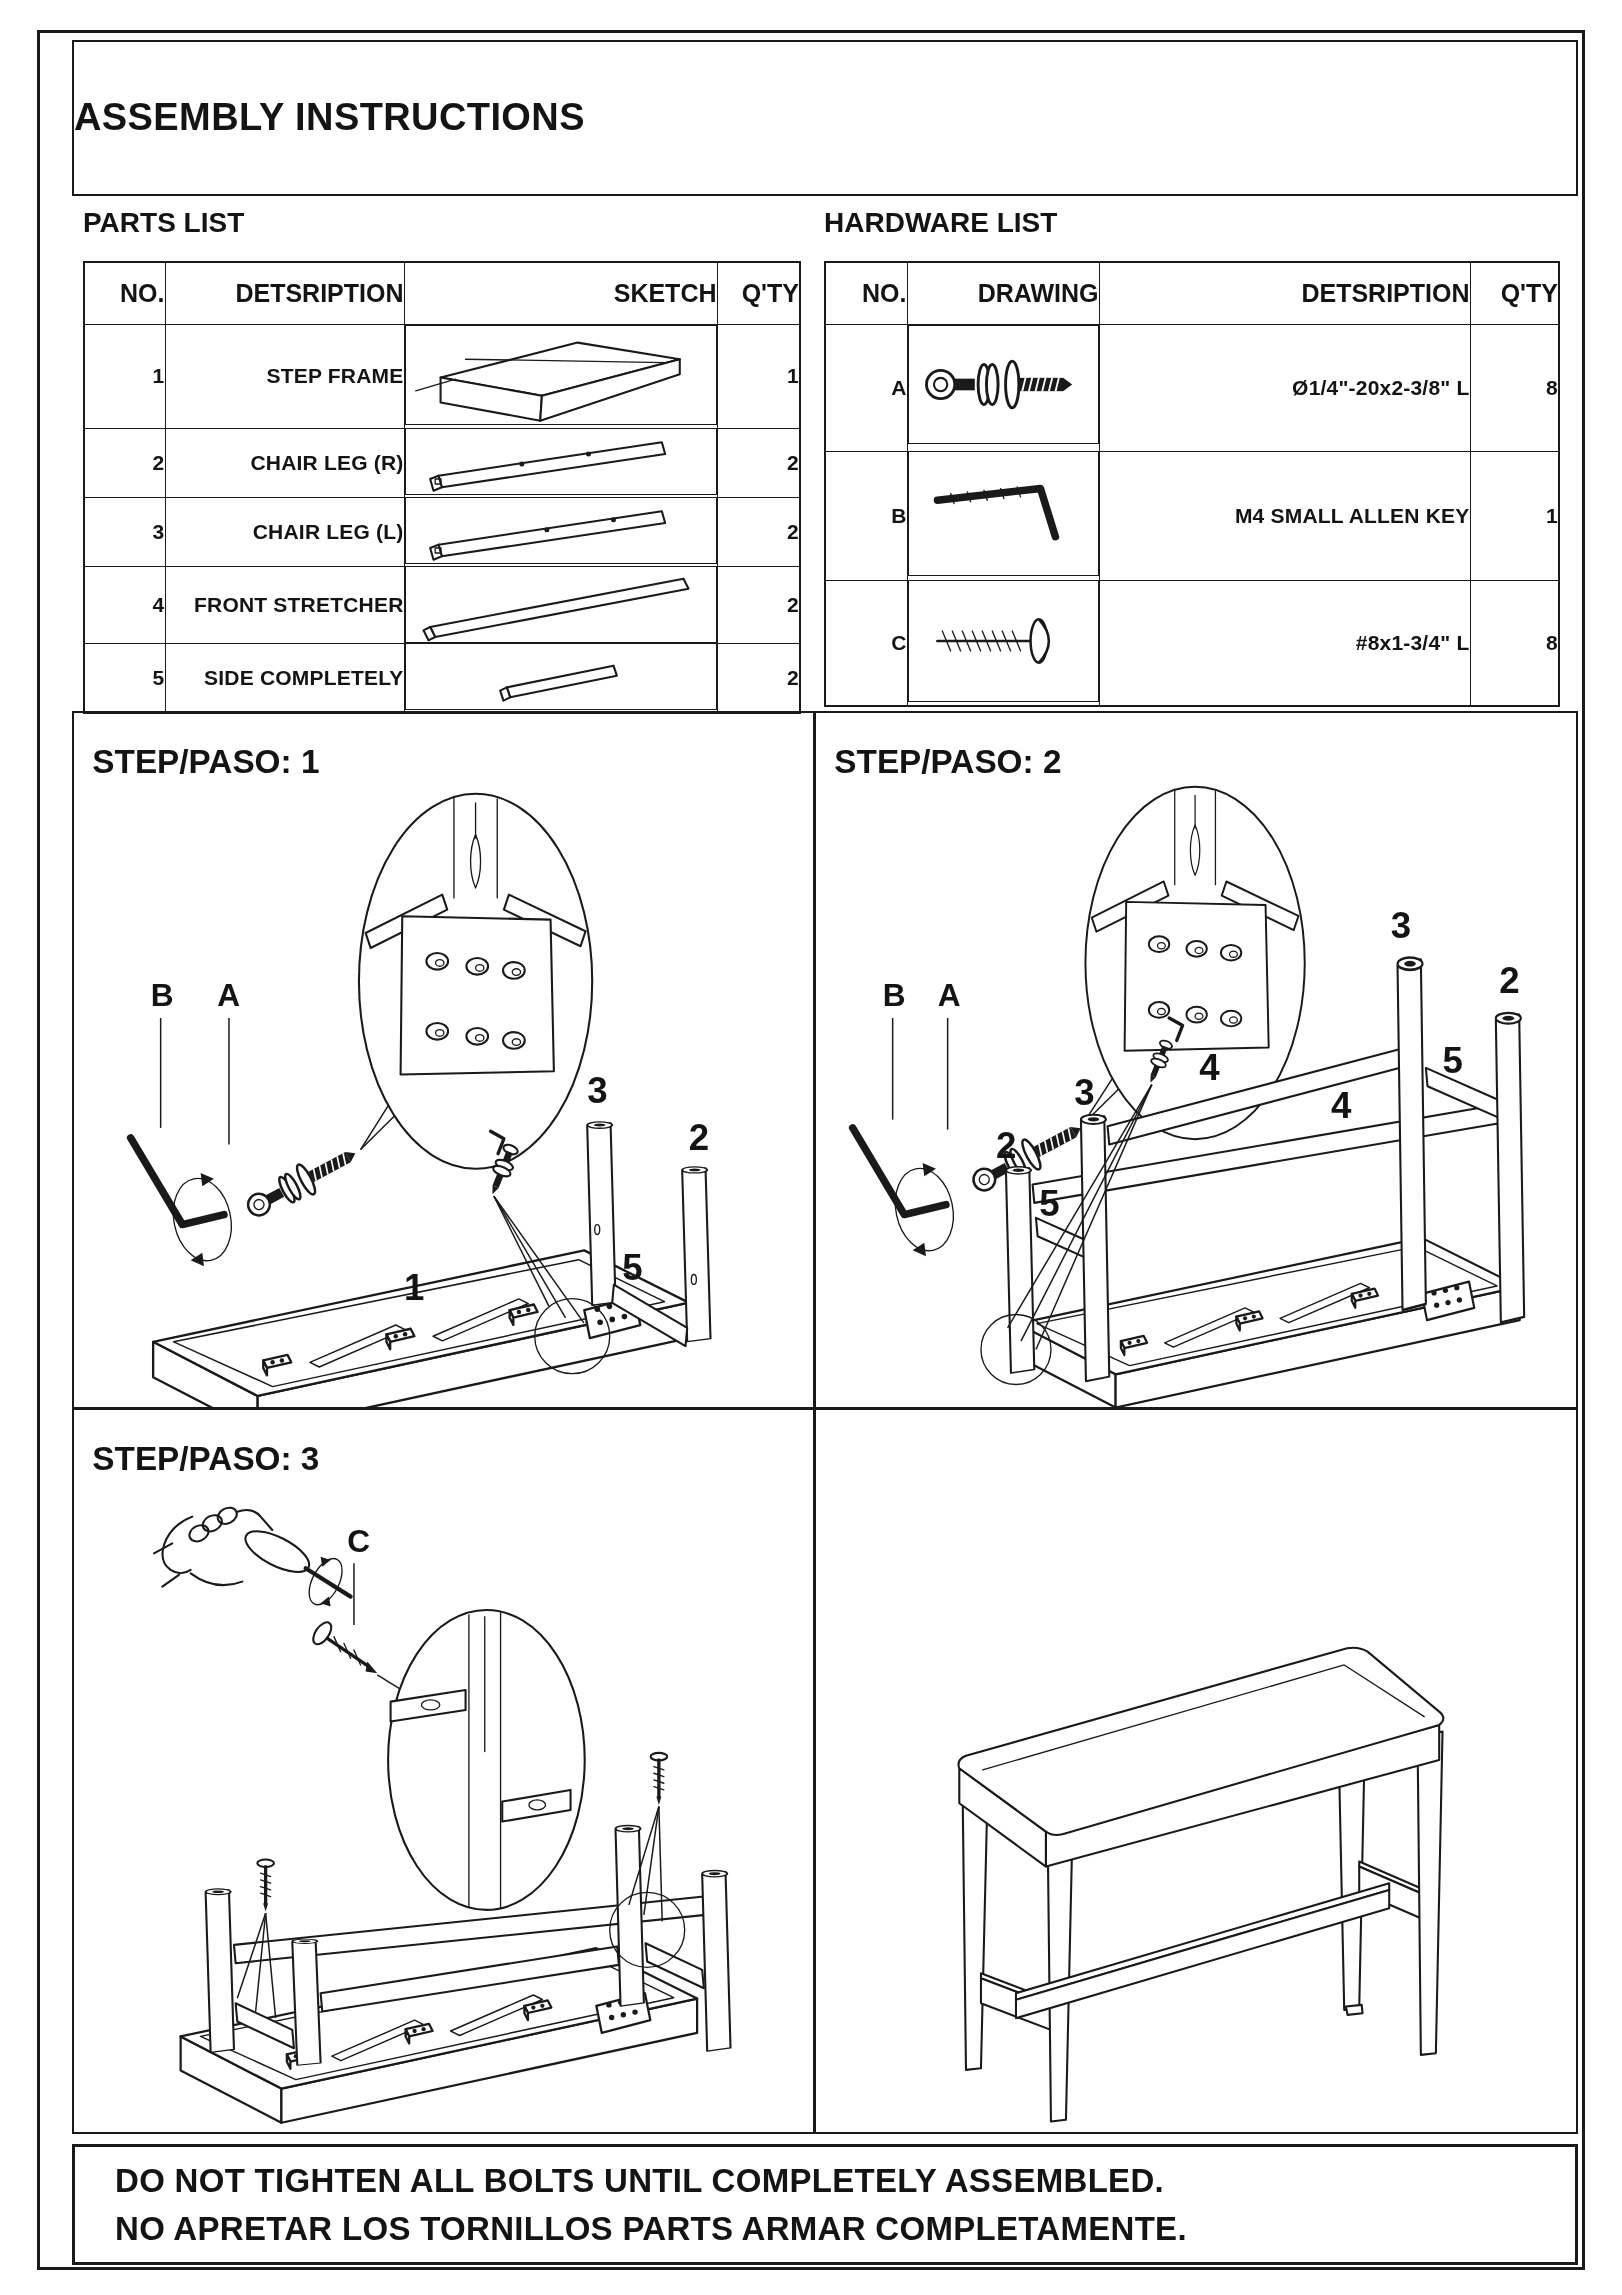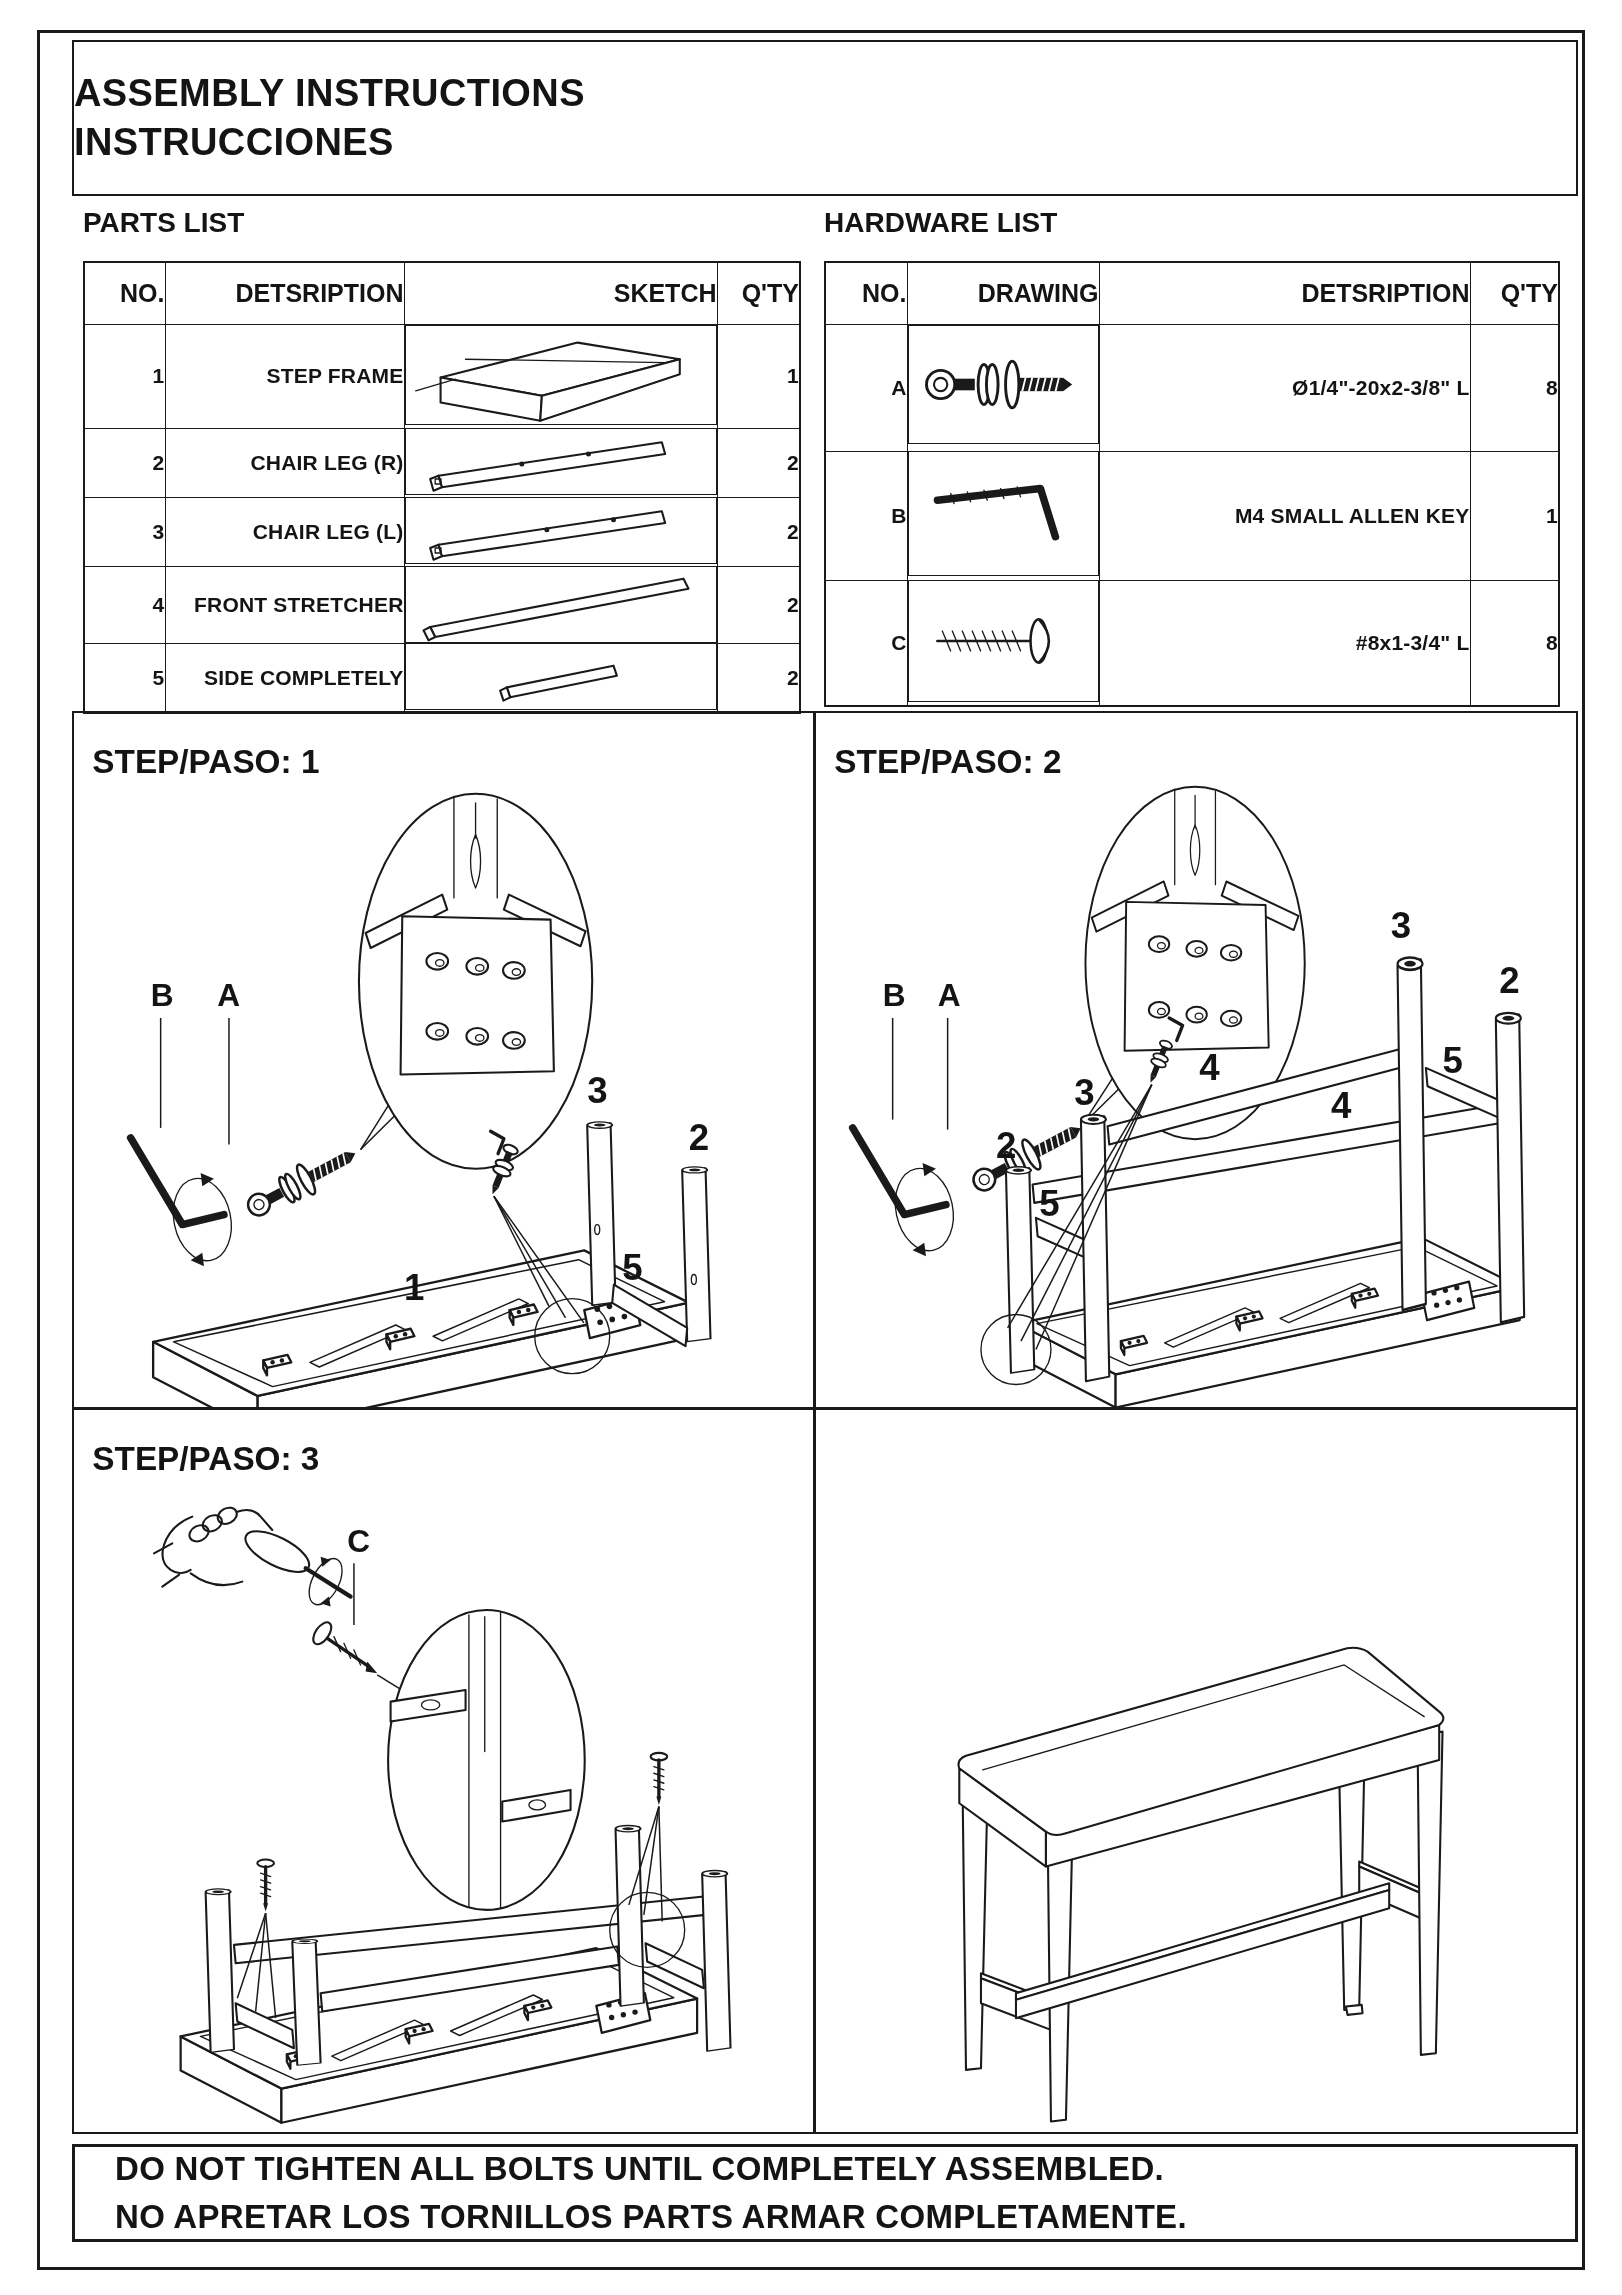--- a/index.html
+++ b/index.html
@@ -20,21 +20,21 @@
         font-weight:bold;overflow:hidden;}
   .tbl th{font-size:25px;}
   .tbl td{font-size:21px;letter-spacing:0.2px;}
   .parts-tbl{left:83px;top:261px;width:715px;}
   .hw-tbl{left:824px;top:261px;width:733px;}
   .steps-box{position:absolute;left:72px;top:711px;width:1506px;height:1423px;
         border:2.5px solid #1a1a1a;box-sizing:border-box;}
   .vdiv{position:absolute;left:739px;top:0;width:2.5px;height:100%;background:#1a1a1a;}
   .hdiv{position:absolute;left:0;top:694px;width:100%;height:2.5px;background:#1a1a1a;}
   .quad{position:absolute;}
-  .warning-box{position:absolute;left:72px;top:2144px;width:1506px;height:98px;
+  .warning-box{position:absolute;left:72px;top:2144px;width:1506px;height:121px;
         border:3.3px solid #1a1a1a;box-sizing:border-box;
         display:flex;flex-direction:column;justify-content:center;padding-left:40px;}
   .warning-box div{font-size:33px;font-weight:bold;line-height:1.45;letter-spacing:0.3px;}
   svg text{font-family:"Liberation Sans",sans-serif;font-weight:bold;fill:#141414;}
   .stitle{font-size:40px;}
   .slbl{font-size:38px;}
   .lbl{font-size:44px;}
   .f{fill:#fff;stroke:#1a1a1a;stroke-width:2.5;stroke-linejoin:round;}
   .k{fill:none;stroke:#1a1a1a;stroke-width:2.5;stroke-linejoin:round;stroke-linecap:round;}
   .kt{stroke-width:1.6;}
@@ -148,21 +148,20 @@
           <line x1="-6" y1="30" x2="6" y2="34"></line>
             <line x1="-6" y1="38" x2="6" y2="42"></line>
         </g>
         <polygon class="blk" points="-3,50 0,60 3,50"></polygon>
       </g>
     </defs>
   </svg>
 
   <div class="title-box">
     <div>ASSEMBLY INSTRUCTIONS</div>
-    <div>INSTRUCCIONES</div>
   </div>
 
   <div class="list-title parts-title">PARTS LIST</div>
   <div class="list-title hw-title">HARDWARE LIST</div>
 
   <table class="tbl parts-tbl">
     <colgroup>
         <col style="width:81px">
         <col style="width:239px">
         <col style="width:313px">

